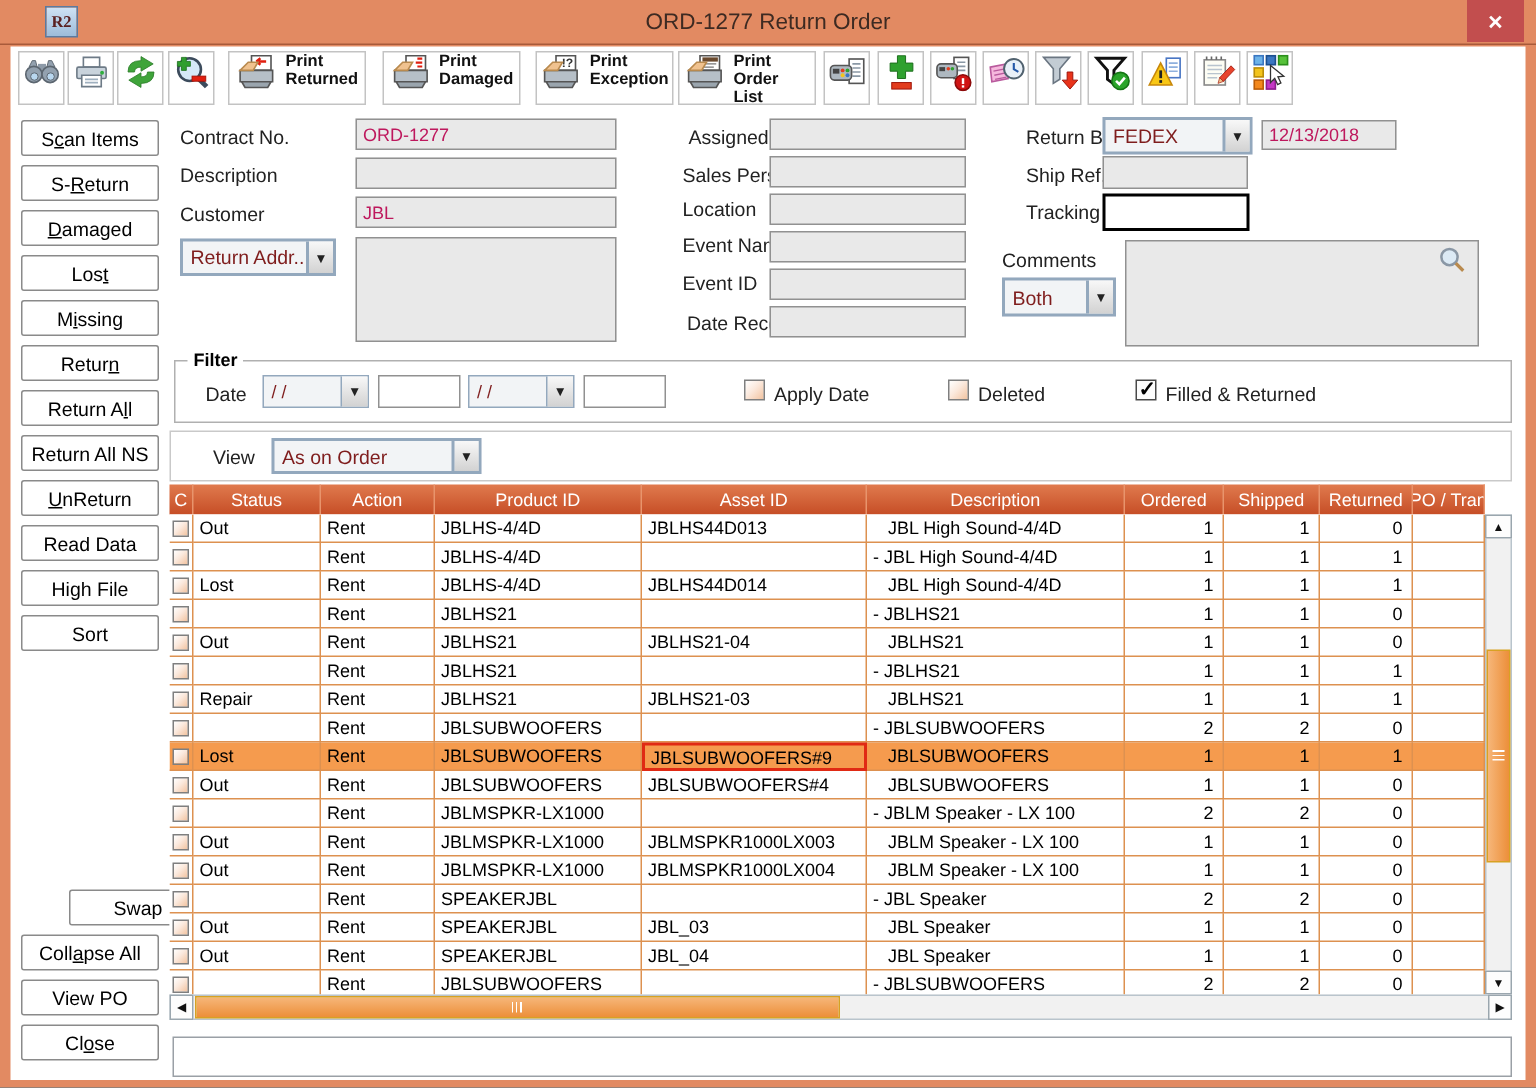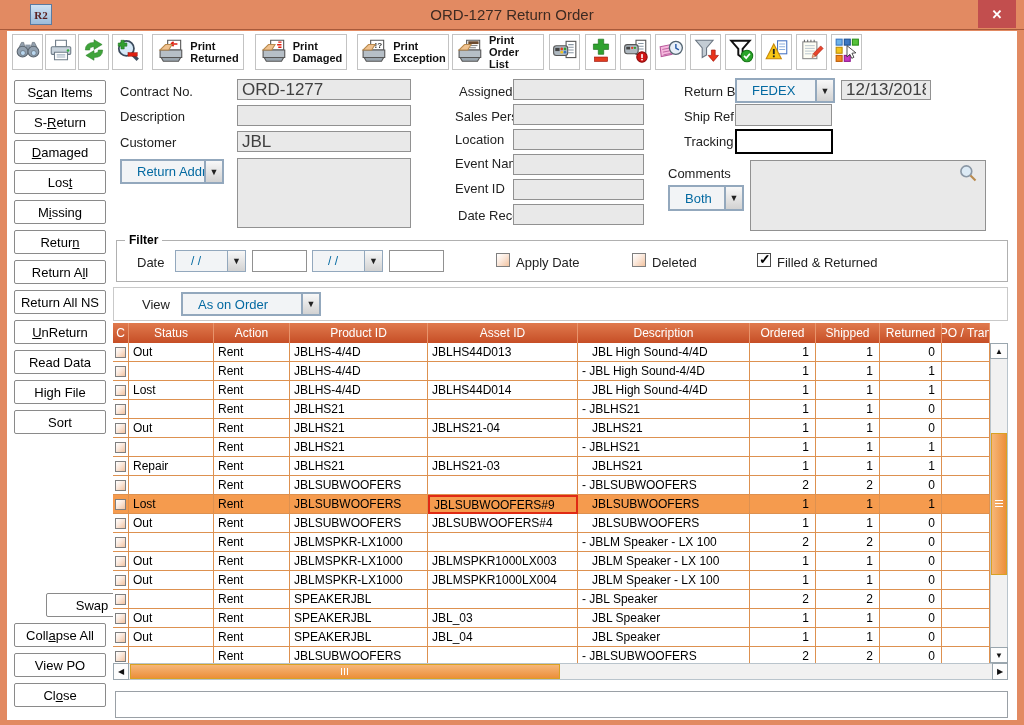--- a/index.html
+++ b/index.html
@@ -7,34 +7,34 @@
   .window{position:relative;width:1024px;height:725px;background:#e28a62;font-family:"Liberation Sans",sans-serif;overflow:hidden;}
   .abs{position:absolute;}
   
   .titlebar{left:0;top:0;width:1024px;height:30px;background:#e28a62;border-bottom:1px solid #a85a3a;}
   .app-icon{left:30px;top:4px;width:22px;height:21px;background:linear-gradient(#cfe2f4,#9dbcda);border:1px solid #5a7aa0;color:#5a2020;font-size:11px;font-weight:bold;display:flex;align-items:center;justify-content:center;font-family:"Liberation Serif",serif;}
   .title-text{left:0;top:0;width:1024px;height:29px;display:flex;align-items:center;justify-content:center;color:#3d2a22;font-size:15px;}
   .close-btn{left:978px;top:0;width:38px;height:28px;background:#c24e4e;color:#fff;display:flex;align-items:center;justify-content:center;font-size:13px;font-weight:bold;cursor:pointer;}
   
   .app-body{left:7px;top:31px;width:1010px;height:689px;background:#fff;}
   
-  .tb-btn{position:absolute;top:34px;height:36px;background:#fff;border:1px solid #c3c3c3;display:flex;align-items:center;justify-content:center;cursor:pointer;}
+  .tb-btn{position:absolute;top:34px;height:36px;background:#fff;border:1px solid #c3c3c3;display:flex;justify-content:center;cursor:pointer;}
   .tb-btn svg{width:26px;height:26px;}
   .tb-print{font-size:11px;font-weight:bold;color:#111;gap:3px;padding:0 3px;}
   .tb-print svg{width:30px;height:26px;flex:0 0 auto;}
   .tb-print .lbl{line-height:12px;text-align:left;}
   
   .side-btn{position:absolute;left:14px;width:92px;height:24px;background:#fff;border:1px solid #8a8a8a;border-radius:2px;font-size:13px;color:#000;display:flex;align-items:center;justify-content:center;cursor:pointer;font-family:"Liberation Sans",sans-serif;}
   
   .flabel{position:absolute;font-size:13px;color:#222;white-space:nowrap;}
-  .tfield{position:absolute;background:#e9e9e9;border:1px solid #919191;font-size:17px;color:#404040;padding:4px 4px;font-family:"Liberation Sans",sans-serif;}
+  .tfield{position:absolute;background:#e9e9e9;border:1px solid #919191;font-size:12px;color:#be185d;padding:4px 4px;font-family:"Liberation Sans",sans-serif;}
   .tarea{position:absolute;background:#e9e9e9;border:1px solid #919191;resize:none;font-family:"Liberation Sans",sans-serif;font-size:13px;}
   .white-field{background:#fff;border:2px solid #000;}
   .combo{position:absolute;display:flex;border:2px solid #93a8bd;background:#f2f4f6;cursor:pointer;}
-  .combo .cval{flex:1;font-size:13px;color:#0369a1;display:flex;align-items:center;padding:0 15px;white-space:nowrap;overflow:hidden;}
+  .combo .cval{flex:1;font-size:13px;color:#7f1d1d;display:flex;align-items:center;padding:0 5px;white-space:nowrap;overflow:hidden;}
   .combo .carrow{width:18px;background:linear-gradient(#f8f8f8,#d2d2d2);border-left:2px solid #93a8bd;display:flex;align-items:center;justify-content:center;font-size:9px;color:#222;}
   
   .cb{position:absolute;width:14px;height:14px;border:1px solid #7f7f7f;background:linear-gradient(135deg,#ffffff 0%,#fbe9dd 45%,#f2c3a0 100%);cursor:pointer;}
   .cb.checked{background:#fdfdfd;border:1px solid #4a4a4a;}
   .cb.checked::after{content:"✓";position:absolute;left:1px;top:-3px;font-size:14px;font-weight:bold;color:#000;}
   .cb-label{position:absolute;font-size:13px;color:#222;white-space:nowrap;}
   
   .fset{position:absolute;border:1px solid #b0b0b0;background:#fff;}
   .fset-legend{position:absolute;top:-8px;left:8px;background:#fff;padding:0 4px;font-size:12px;font-weight:bold;color:#000;}
   .band{position:absolute;border:1px solid #c9c9c9;background:#fff;}

